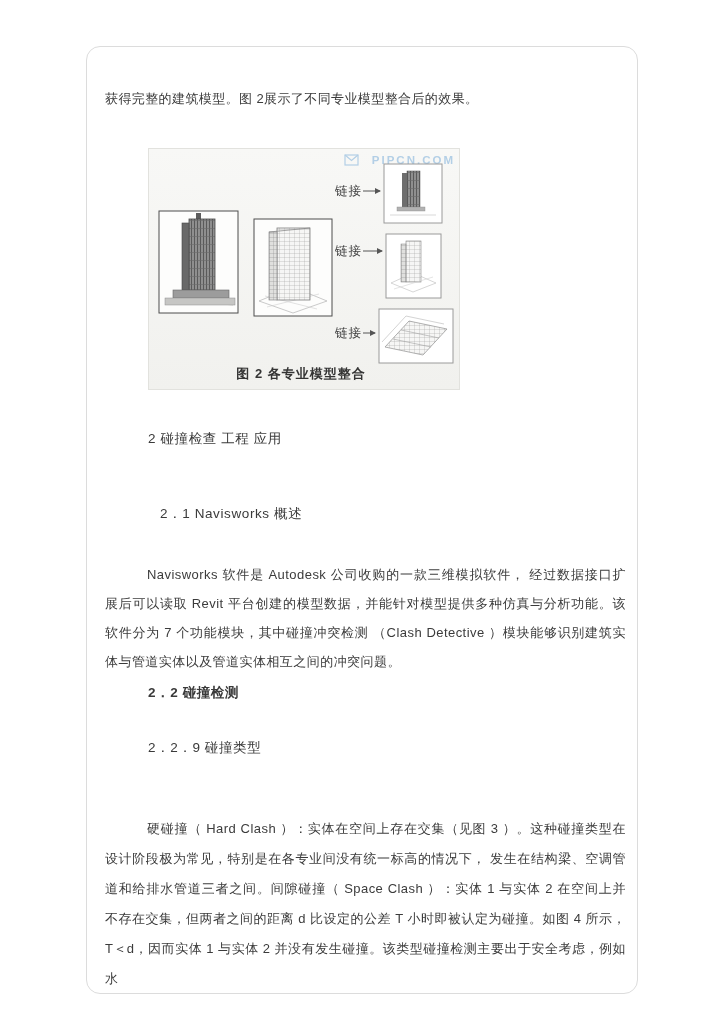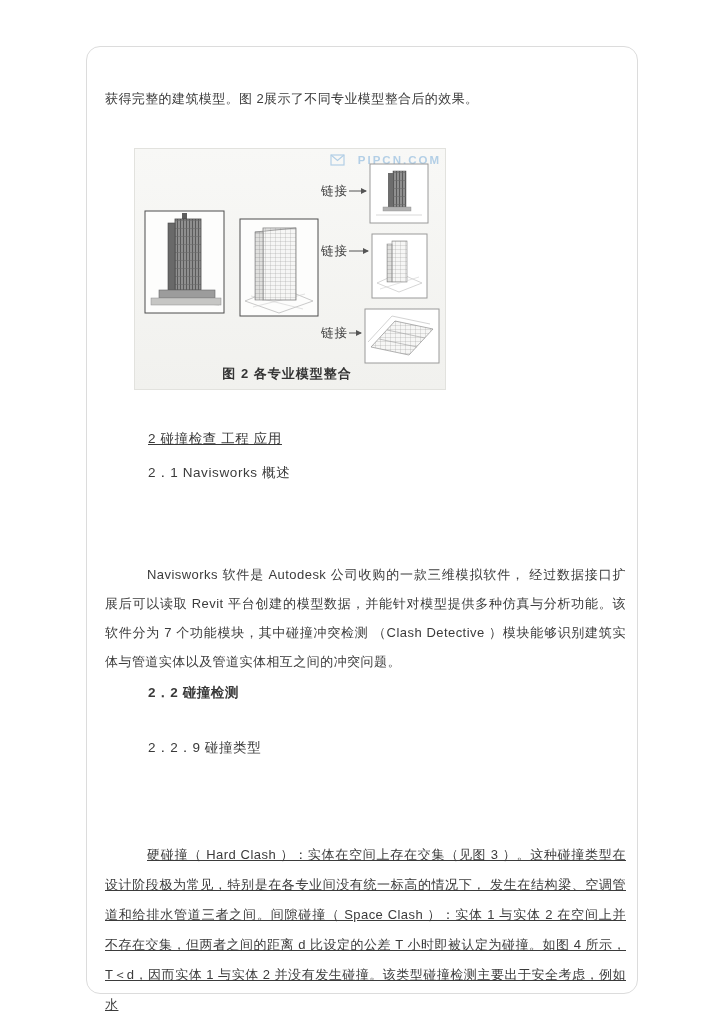--- a/index.html
+++ b/index.html
@@ -19,21 +19,21 @@
   .para{
     position:absolute;left:105px;width:521px;font-size:13px;color:#3b3b3b;
     letter-spacing:0.45px;text-align:justify;white-space:normal;
   }
   .indent{text-indent:42px;margin-top:20px;}
   .heading{
     position:absolute;left:148px;font-size:13.5px;color:#3a3a3a;
     letter-spacing:0.6px;white-space:nowrap;
   }
   .figure-wrap{
-    position:absolute;left:134px;top:148px;width:310px;height:240px;
+    position:absolute;left:148px;top:148px;width:310px;height:240px;
     background:linear-gradient(180deg,#f8f8f6 0%,#f1f1ee 100%);
     border:1px solid #e2e2de;
   }
   .figure-wrap svg{display:block;}
 </style>
 </head>
 <body>
 
 <div class="page-border"></div>
 
@@ -115,23 +115,23 @@
       <path d="M236 198 L260 172 L298 180 L274 206 Z" fill="url(#grid)" stroke="#8f8f8f" stroke-width="0.7"></path>
       <path d="M233 193 L257 167 L295 175" fill="none" stroke="#b5b5b5" stroke-width="0.6"></path>
       <line x1="244" y1="190" x2="282" y2="198" stroke="#9f9f9f" stroke-width="0.6"></line>
       <line x1="252" y1="181" x2="290" y2="189" stroke="#9f9f9f" stroke-width="0.6"></line>
     </g>
 
     <text x="152" y="229" text-anchor="middle" font-size="13" font-weight="bold" fill="#343434" letter-spacing="1">图 2  各专业模型整合</text>
   </svg>
 </div>
 
-<div class="heading" style="top:430px;text-decoration:underline;">2 碰撞检查 工程 应用</div>
+<div class="heading" style="top:430px;">2 碰撞检查 工程 应用</div>
 
-<div class="heading" style="top:464px;">2．1 Navisworks   概述</div>
+<div class="heading" style="top:505px;margin-left:12px;">2．1 Navisworks   概述</div>
 
 <div class="para indent" style="top:540px;line-height:29px;">Navisworks  软件是  Autodesk  公司收购的一款三维模拟软件，  经过数据接口扩展后可以读取  Revit  平台创建的模型数据，并能针对模型提供多种仿真与分析功能。该软件分为  7 个功能模块，其中碰撞冲突检测  （Clash Detective  ）模块能够识别建筑实体与管道实体以及管道实体相互之间的冲突问题。</div>
 
 <div class="heading" style="top:684px;font-weight:bold;">2．2 碰撞检测</div>
 
 <div class="heading" style="top:739px;">2．2．9 碰撞类型</div>
 
-<div class="para indent" style="top:820px;line-height:30px;text-decoration:underline;">硬碰撞（ Hard Clash ）：实体在空间上存在交集（见图  3 ）。这种碰撞类型在设计阶段极为常见，特别是在各专业间没有统一标高的情况下，  发生在结构梁、空调管道和给排水管道三者之间。间隙碰撞（  Space Clash ）：实体 1 与实体 2 在空间上并不存在交集，但两者之间的距离  d 比设定的公差  T 小时即被认定为碰撞。如图  4 所示，T＜d，因而实体 1 与实体 2 并没有发生碰撞。该类型碰撞检测主要出于安全考虑，例如水</div>
+<div class="para indent" style="top:794px;line-height:30px;">硬碰撞（ Hard Clash ）：实体在空间上存在交集（见图  3 ）。这种碰撞类型在设计阶段极为常见，特别是在各专业间没有统一标高的情况下，  发生在结构梁、空调管道和给排水管道三者之间。间隙碰撞（  Space Clash ）：实体 1 与实体 2 在空间上并不存在交集，但两者之间的距离  d 比设定的公差  T 小时即被认定为碰撞。如图  4 所示，T＜d，因而实体 1 与实体 2 并没有发生碰撞。该类型碰撞检测主要出于安全考虑，例如水</div>
 
 </body></html>

